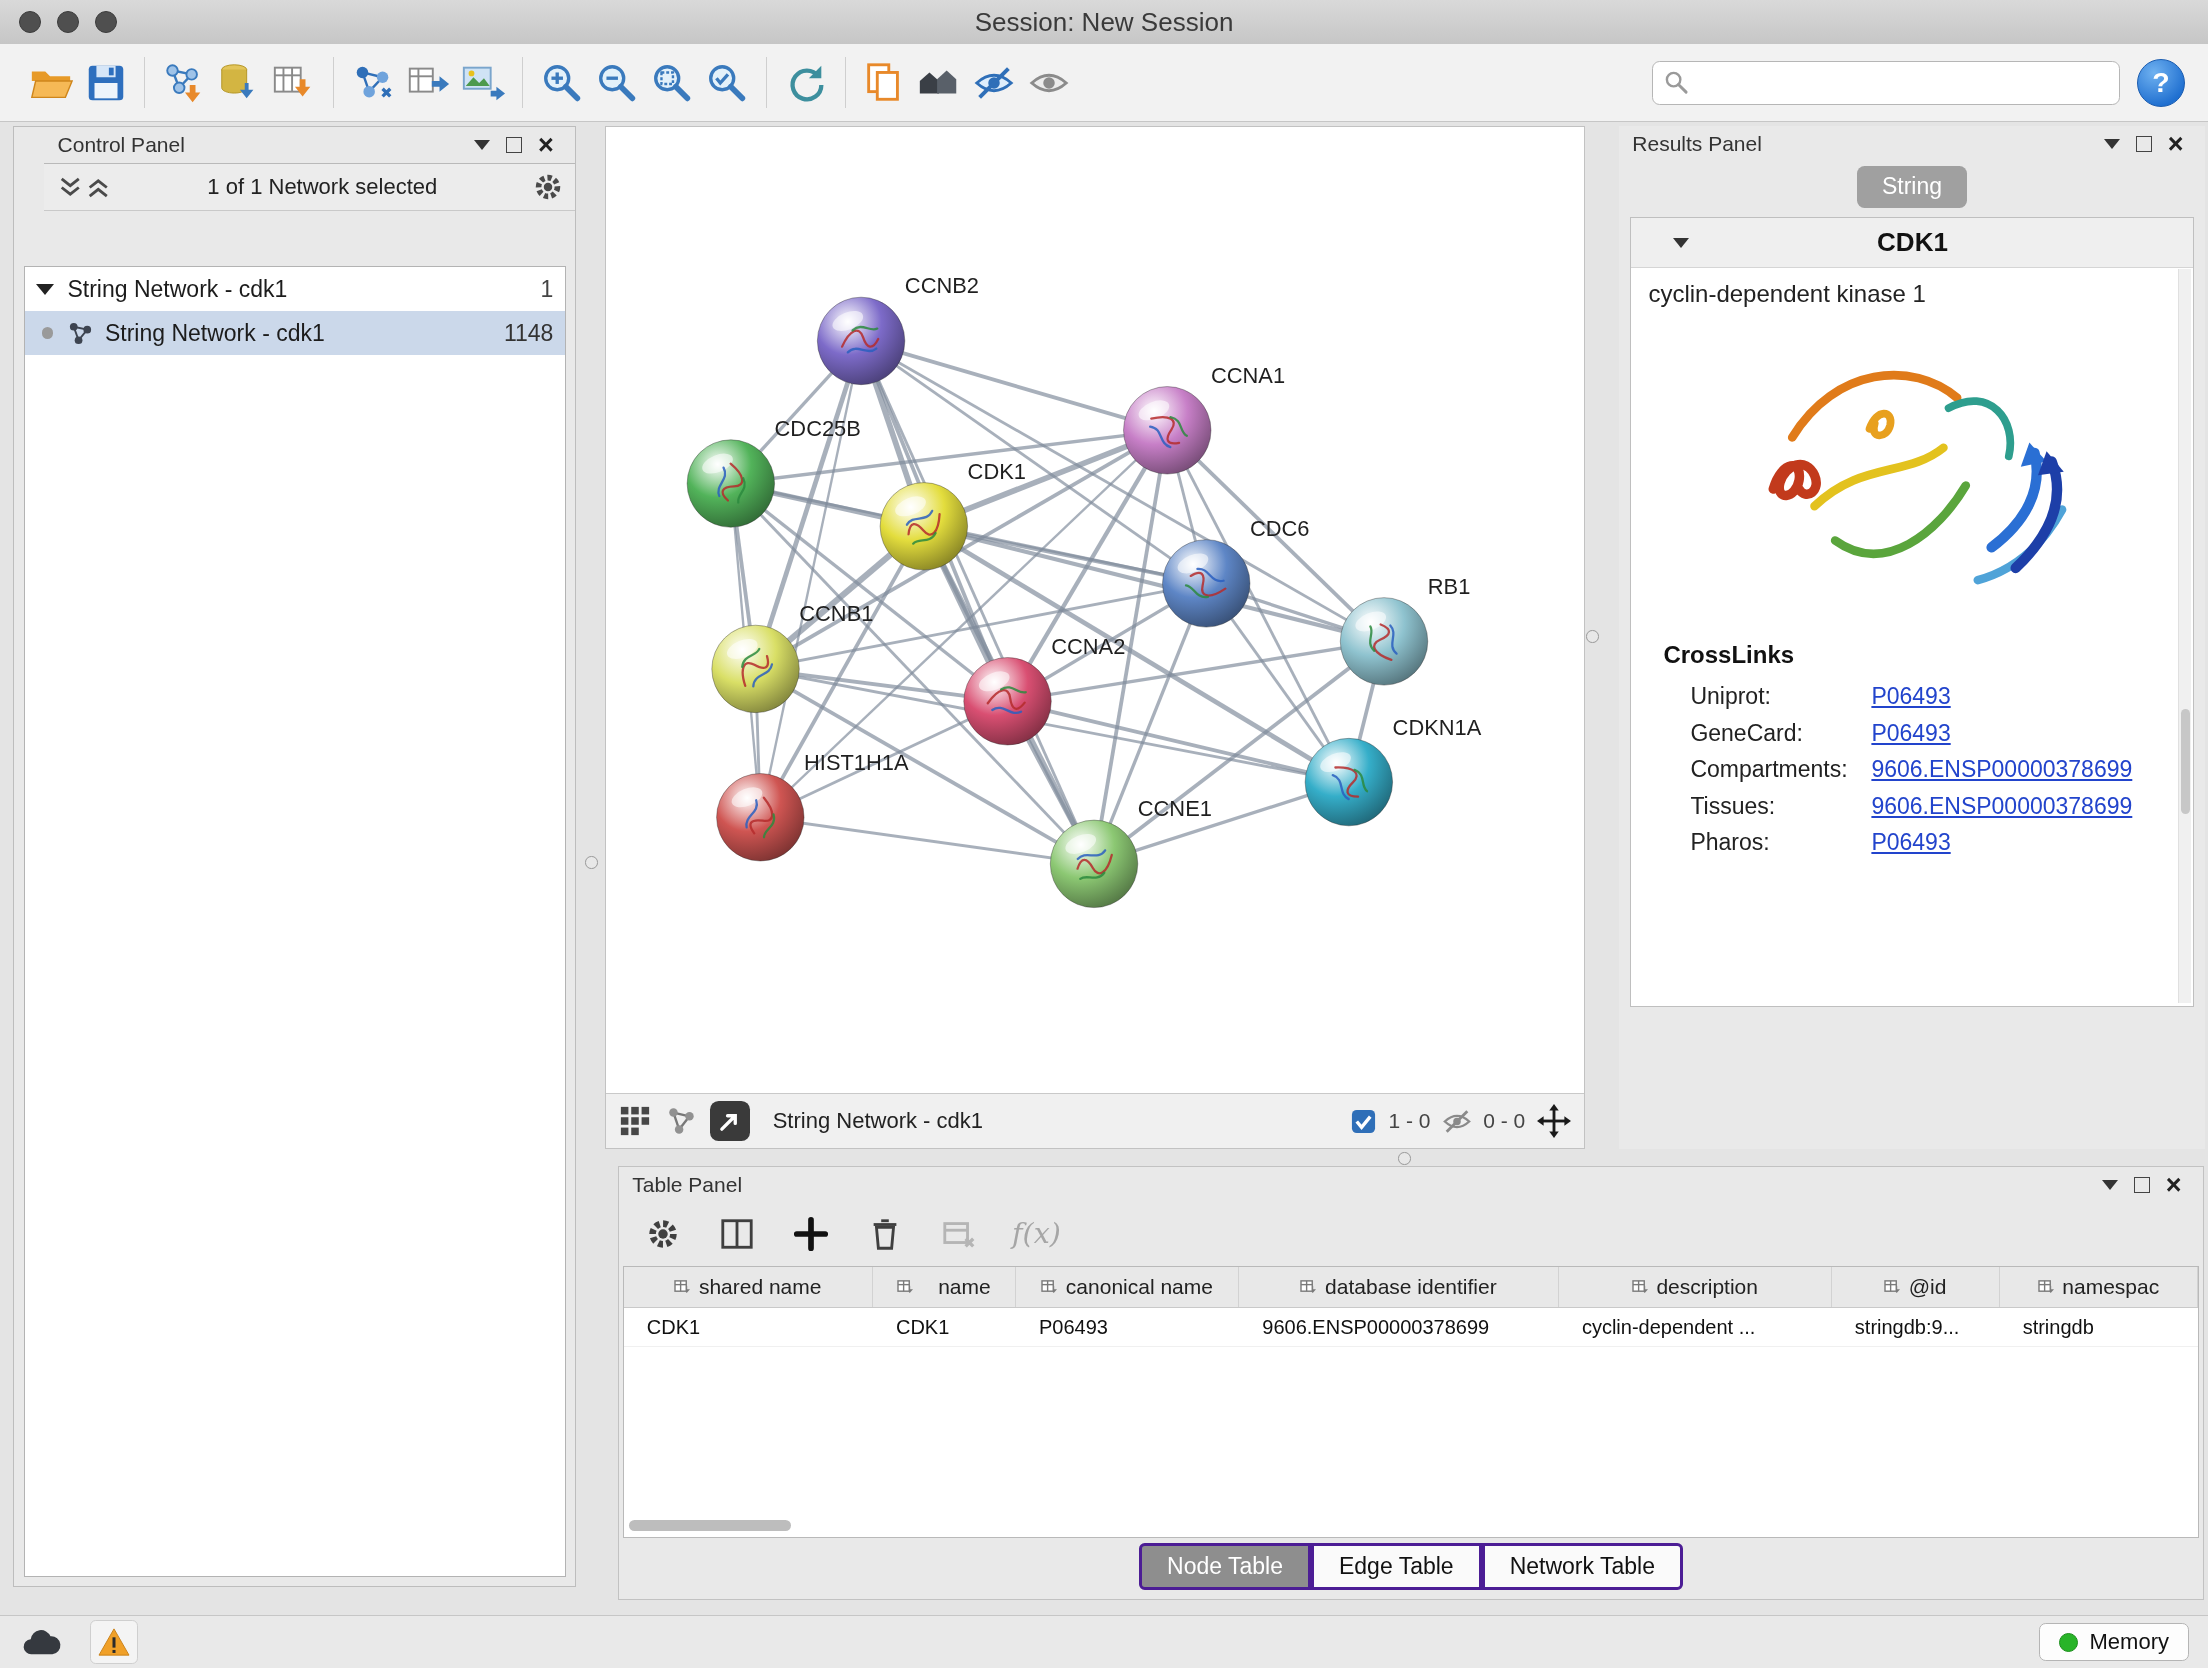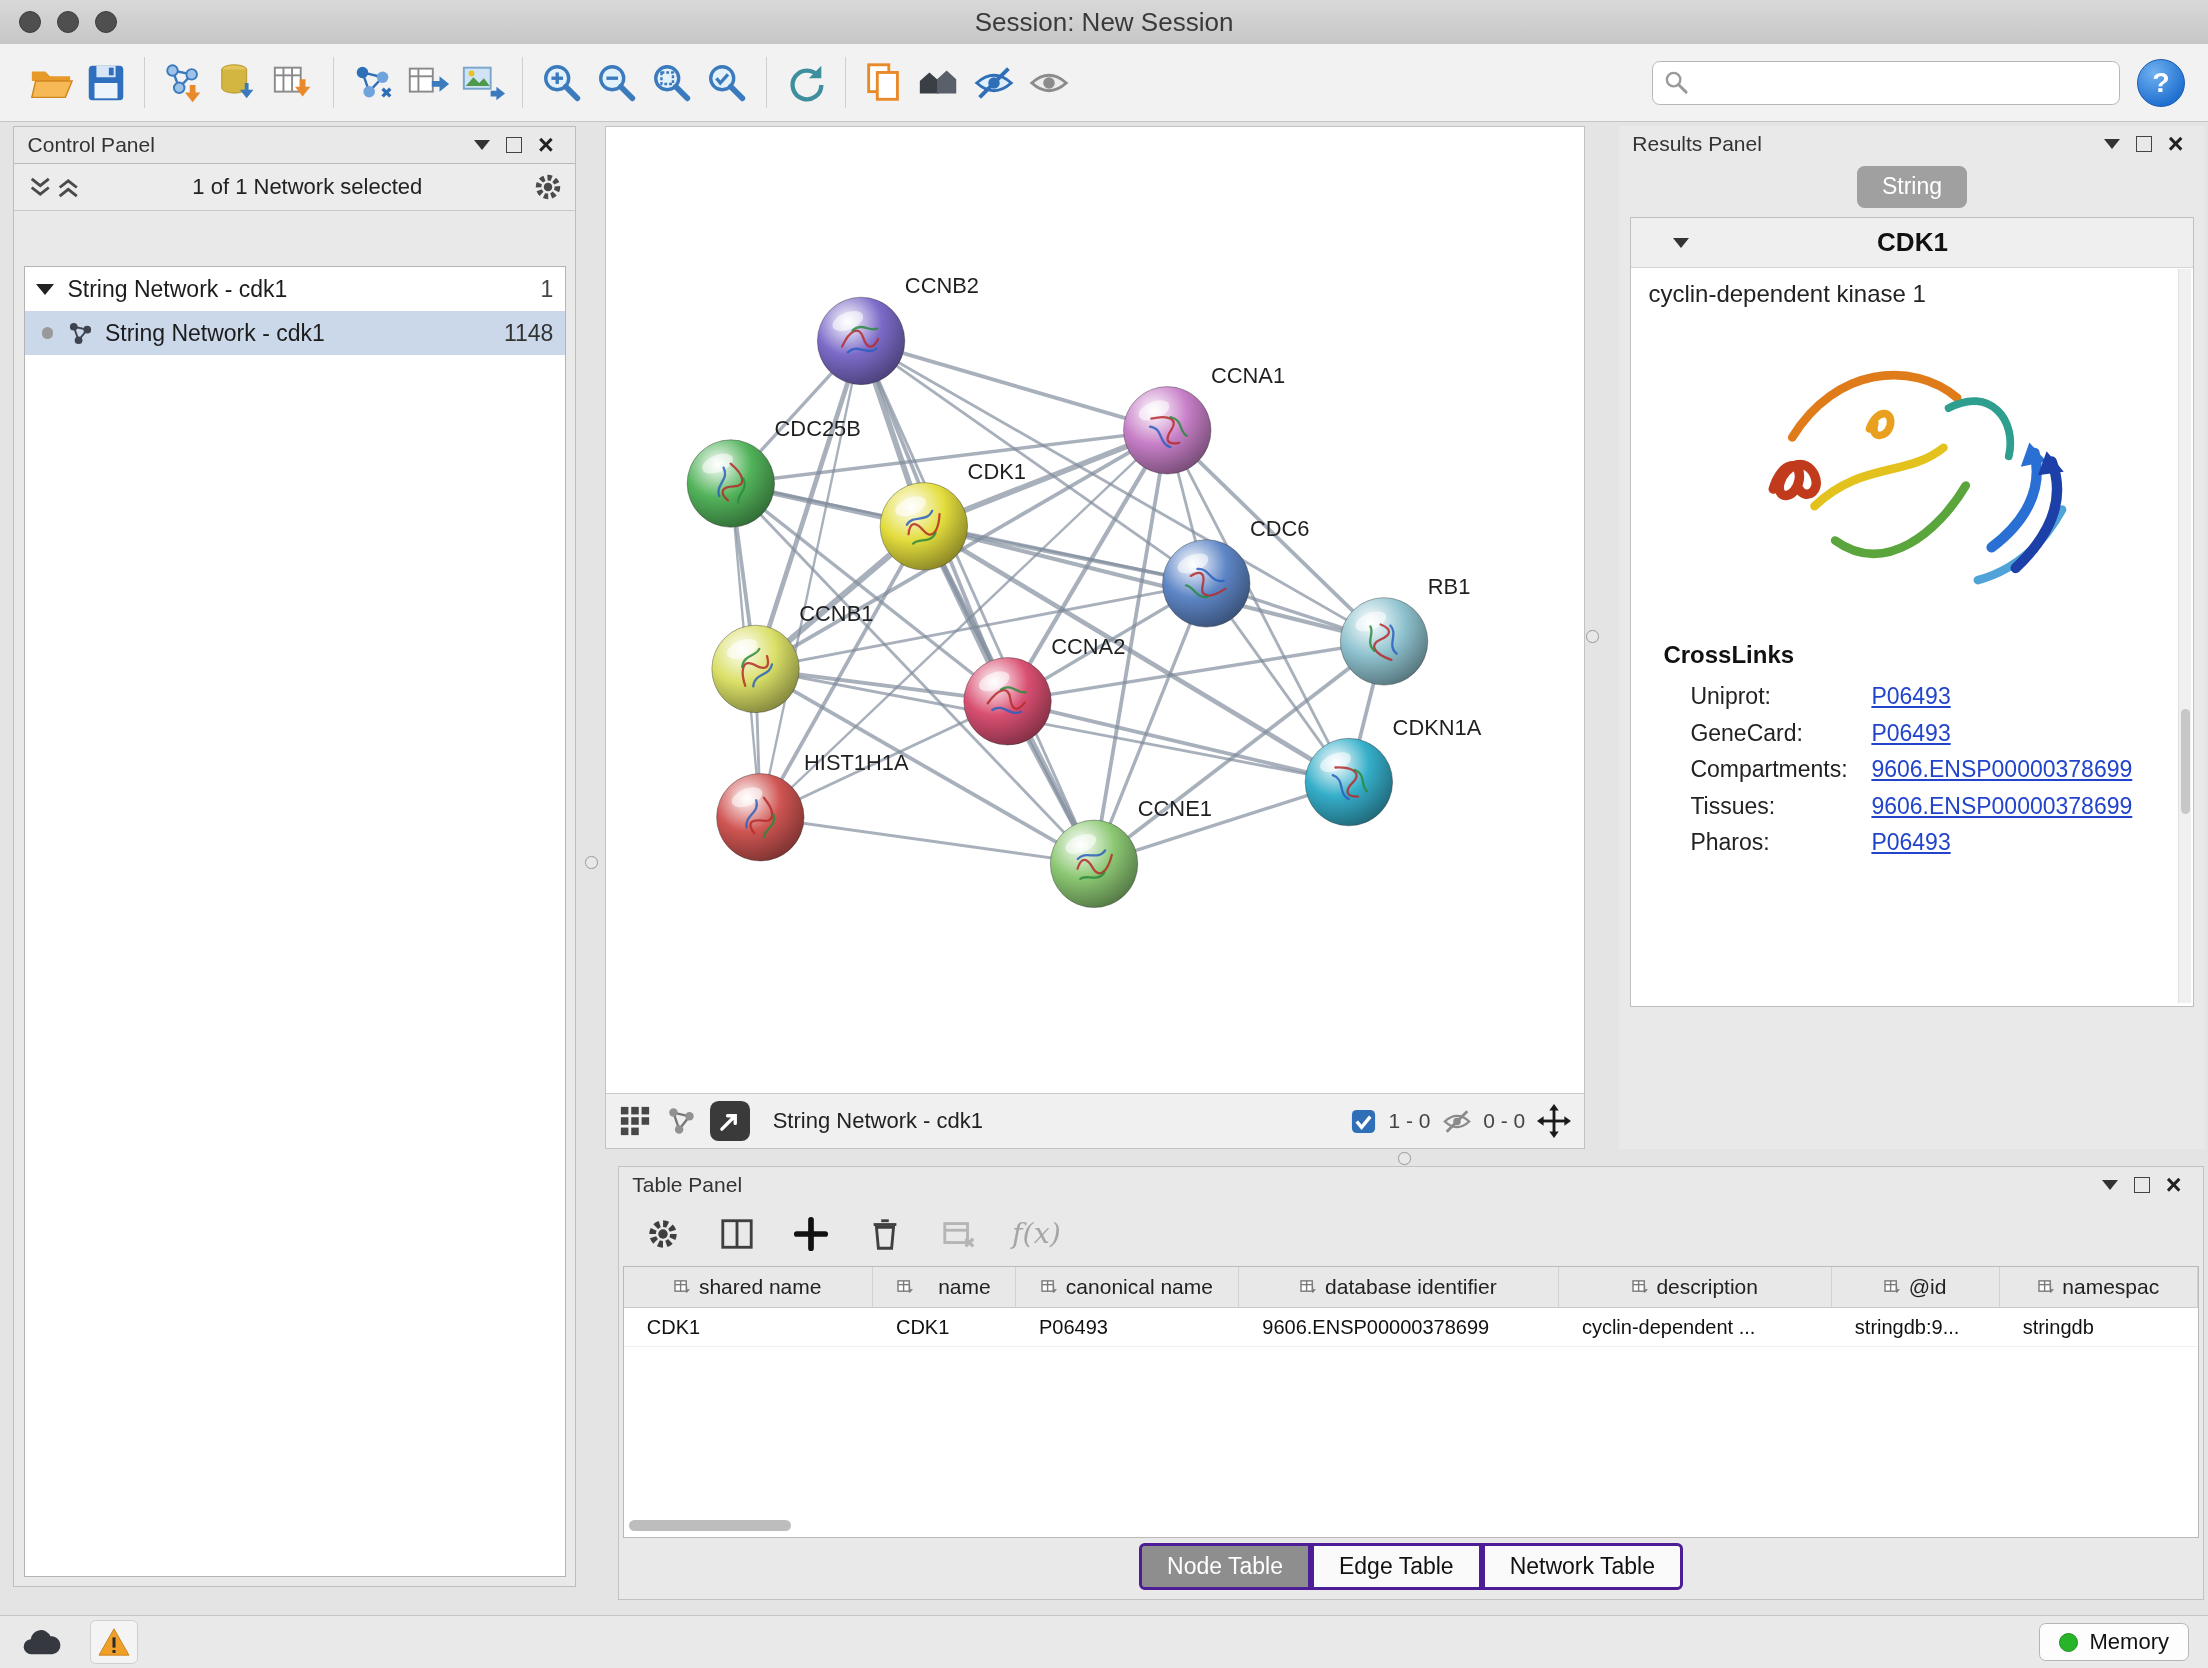--- a/index.html
+++ b/index.html
@@ -30,21 +30,21 @@
     display:flex;align-items:center;justify-content:center;border:1px solid #1a5cb0;}
   
   .phead{height:36px;display:flex;align-items:center;padding:0 13.3px;font-size:21px;color:#333;}
   .phead .sp{flex:1;}
   .phicon{display:flex;align-items:center;justify-content:center;width:32px;height:28.5px;color:#333;}
   .phicon .sq{width:14.3px;height:14.3px;border:1.9px solid #444;display:block;}
   .phicon .xx{font-size:27px;font-weight:bold;line-height:1;color:#222;}
   .caret{width:0;height:0;border-left:8.6px solid transparent;border-right:8.6px solid transparent;border-top:10.5px solid #333;display:block;}
   
   .control-panel{position:absolute;left:13.3px;top:126px;width:563px;height:1461px;background:#e9e9e9;
-    border:1px solid #bdbdbd;box-sizing:border-box;}
+    border:1px solid #bdbdbd;box-sizing:border-box;padding-left:30px;}
   .ctabs{display:flex;padding:5.7px 5.7px 0 5.7px;gap:1.9px;}
   .ctab{flex:1;text-align:center;font-size:23px;padding:7.6px 0;border:1px solid #a8a8a8;border-bottom:none;
     border-radius:7.6px 7.6px 0 0;background:#e6e6e6;color:#111;}
   .ctab.sel{background:#b3b3b3;}
   .summary{display:flex;align-items:center;height:46px;padding:0 11.4px;border-top:1px solid #b9b9b9;border-bottom:1px solid #c9c9c9;background:#ececec;}
   .summary .txt{flex:1;text-align:center;font-size:22px;color:#222;}
   .chev{width:28.5px;height:25px;}
   .treebox{position:absolute;left:9.5px;right:9.5px;top:139px;bottom:9.5px;background:#fff;border:1px solid #b3b3b3;overflow:hidden;}
   .trow{display:flex;align-items:center;height:44px;padding:0 11.4px;font-size:23px;color:#1c1c1c;}
   .trow .cnt{margin-left:auto;color:#444;}

